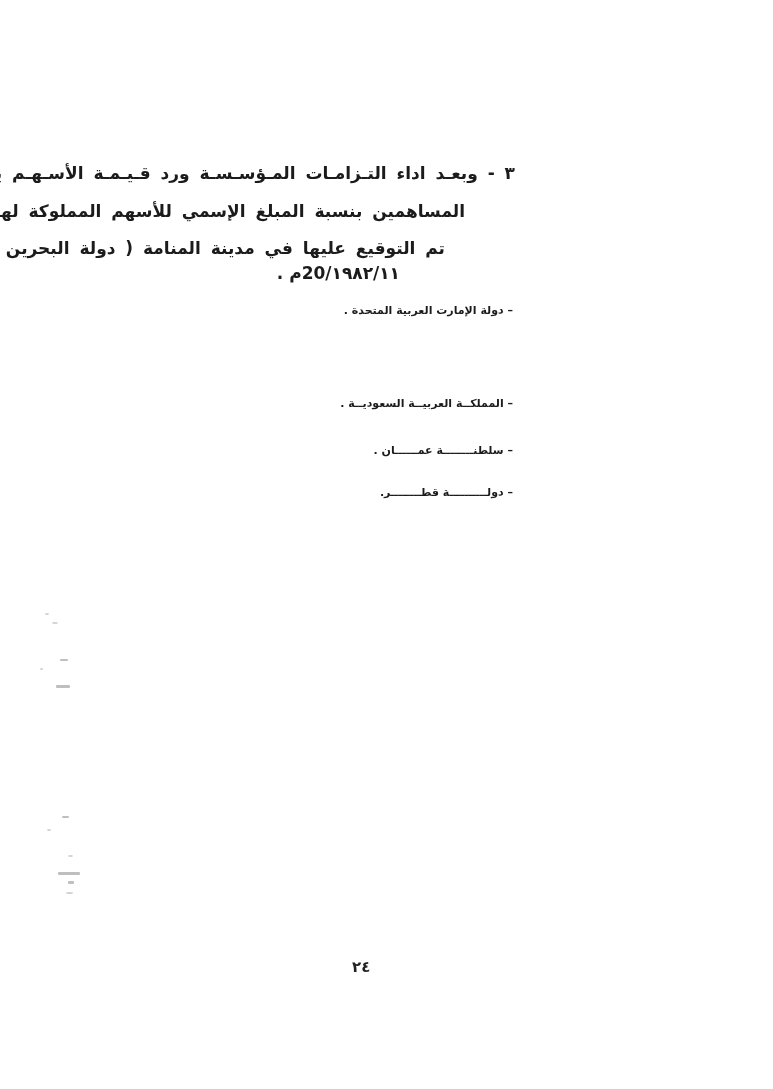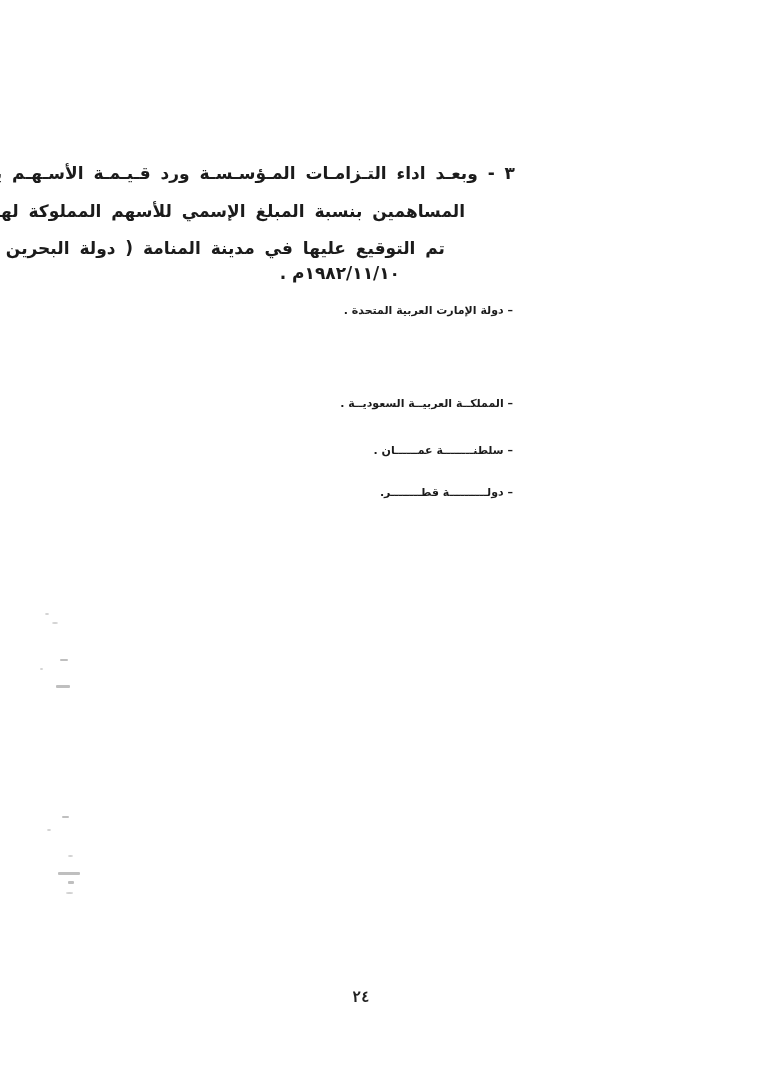--- a/index.html
+++ b/index.html
@@ -61,33 +61,33 @@
 <body>
 
 <div class="page">
 
   <div class="line spread" style="top:161px; right:113px;">٣ - وبعـد اداء التـزامـات المـؤسـسـة ورد قـيـمـة الأسـهـم يوزع البـاقي على</div>
 
   <div class="line spread" style="top:199px; right:163px;">المساهمين بنسبة المبلغ الإسمي للأسهم المملوكة لهم .</div>
 
   <div class="line spread" style="top:236px; right:183px;">تم التوقيع عليها في مدينة المنامة ( دولة البحرين ) في ١٤٠٣/١/٢٤هـ الموافق</div>
 
-  <div class="line" style="top:261px; right:228px;">١٩٨٢/١١/١٠م .</div>
+  <div class="line" style="top:261px; right:228px;">١٩٨٢/١١/20م .</div>
 
   <div class="country" style="top:299px; right:115px;">– دولة الإمارت العربية المتحدة .</div>
 
 
   <div class="country" style="top:392px; right:115px;">– المملكــة العربيــة السعوديــة .</div>
 
   <div class="country" style="top:481px; right:115px;">– دولــــــــــة قطــــــــر.</div>
 
   <div class="country" style="top:439px; right:115px;">– سلطنــــــــة عمــــــان .</div>
 
 
-  <div class="pagenum" style="top:988px; left:352px;font-family:Liberation Mono, monospace;">٢٤</div>
+  <div class="pagenum" style="top:958px; left:352px;">٢٤</div>
 
   <div class="speck" style="left:45px; top:613px; width:4px; height:2px;"></div>
   <div class="speck" style="left:52px; top:622px; width:6px; height:2px;"></div>
   <div class="mark" style="left:60px; top:659px; width:8px; height:2px;"></div>
   <div class="speck" style="left:40px; top:668px; width:3px; height:2px;"></div>
   <div class="mark" style="left:56px; top:685px; width:14px; height:3px;"></div>
   <div class="mark" style="left:62px; top:816px; width:7px; height:2px;"></div>
   <div class="speck" style="left:47px; top:829px; width:4px; height:2px;"></div>
   <div class="speck" style="left:68px; top:855px; width:5px; height:2px;"></div>
   <div class="mark" style="left:58px; top:872px; width:22px; height:3px;"></div>

